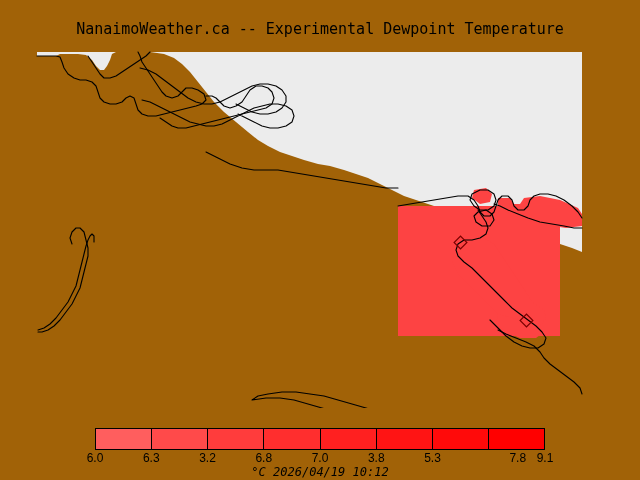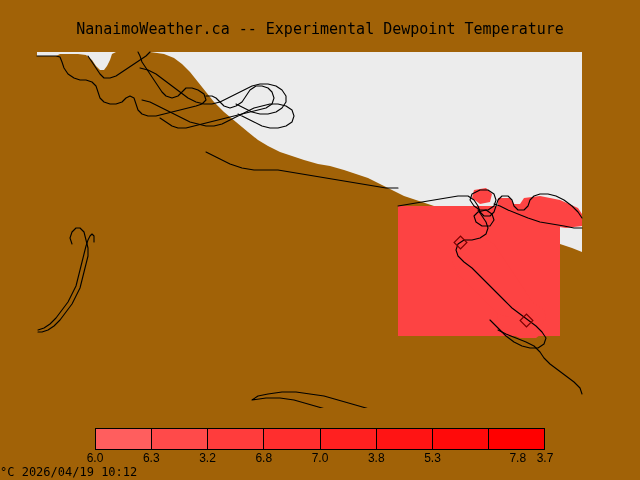--- a/index.html
+++ b/index.html
@@ -91,25 +91,26 @@
     font-size: 12px;
     color: #000000;
     white-space: nowrap;
     text-align: right;
   }
   #cb-caption {
     position: absolute;
     left: 0;
     top: 465px;
     width: 640px;
-    text-align: left;
+    text-align: center;
     font-family: "DejaVu Sans Mono", monospace;
     font-size: 12px;
     color: #000000;
     white-space: nowrap;
+    font-style: italic;
   }
 </style>
 </head>
 <body>
 
 <div id="page">
 
   <div id="title">NanaimoWeather.ca -- Experimental Dewpoint Temperature</div>
 
   <div id="map-area">
@@ -247,18 +248,18 @@
 
   <div id="cb-ticks">
       <div class="cb-tick" style="left: 0%;">6.0</div>
       <div class="cb-tick" style="left: 12.5%;">6.3</div>
       <div class="cb-tick" style="left: 25%;">3.2</div>
       <div class="cb-tick" style="left: 37.5%;">6.8</div>
       <div class="cb-tick" style="left: 50%;">7.0</div>
       <div class="cb-tick" style="left: 62.5%;">3.8</div>
       <div class="cb-tick" style="left: 75%;">5.3</div>
       <div class="cb-tick" style="left: 87.5%; margin-left: 29px;">7.8</div>
-      <div class="cb-tick" style="left: 100%;">3.7</div>
+      <div class="cb-tick" style="left: 100%;">9.1</div>
     </div>
 
   <div id="cb-caption">°C  2026/04/19 10:12</div>
 
 </div>
 
 </body></html>

